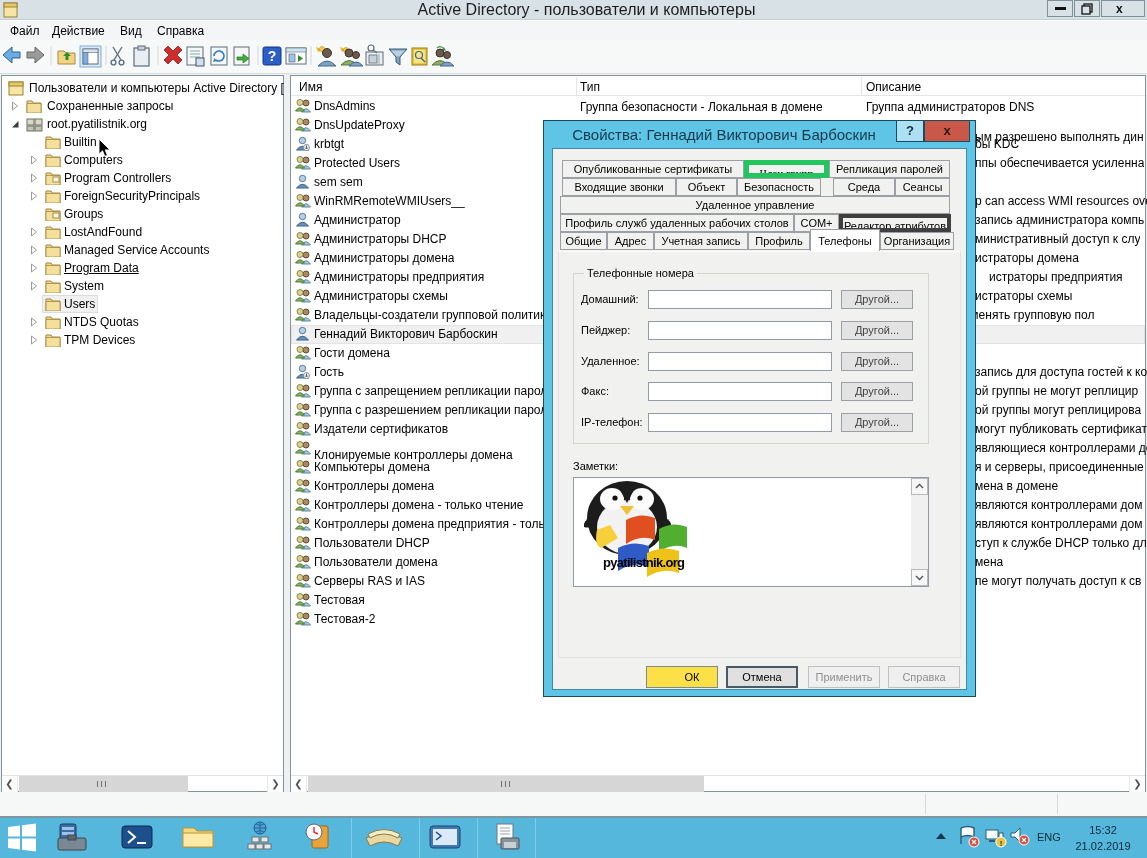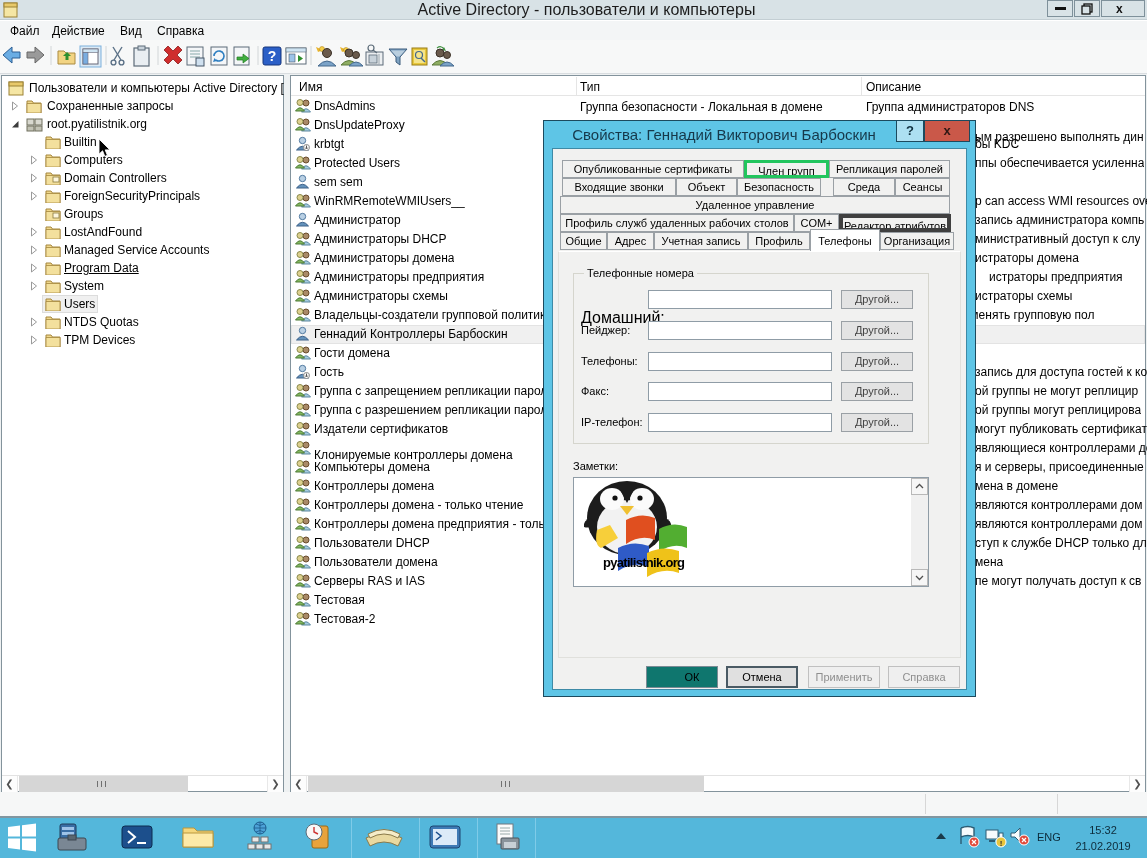--- a/index.html
+++ b/index.html
@@ -183,21 +183,21 @@
         <path d="M1.5 1 L6.5 5 L1.5 9 Z" fill="none" stroke="#9a9a9a"></path>
       </svg>
     </div>
     <div class="abs" style="left:45px;top:169px;width:18px;height:18px;">
       <svg width="16" height="14" viewBox="0 0 16 14" style="position:absolute;left:0;top:2px;">
         <path d="M1 2 h5 l1.5 2 H15 v10 H1 z" fill="#efd78c" stroke="#a5863c"></path>
         <path d="M1 4.5 h14 v9.5 H1 z" fill="#f3e09d" stroke="#a5863c" stroke-width="0.8"></path>
         <rect x="8" y="6" width="6" height="5" fill="#fdf6dc" stroke="#8a7a3c" stroke-width="0.8"></rect>
       </svg>
     </div>
-    <div class="tx" style="left:64px;top:171px;">Domain Controllers</div>
+    <div class="tx" style="left:64px;top:171px;">Program Controllers</div>
     <div class="abs" style="left:30px;top:187px;width:9px;height:18px;">
       <svg width="8" height="10" viewBox="0 0 8 10" style="position:absolute;left:0;top:4px;">
         <path d="M1.5 1 L6.5 5 L1.5 9 Z" fill="none" stroke="#9a9a9a"></path>
       </svg>
     </div>
     <div class="abs" style="left:45px;top:187px;width:18px;height:18px;">
       <svg width="16" height="14" viewBox="0 0 16 14" style="position:absolute;left:0;top:2px;">
         <path d="M1 2 h5 l1.5 2 H15 v10 H1 z" fill="#efd78c" stroke="#a5863c"></path>
         <path d="M1 4.5 h14 v9.5 H1 z" fill="#f3e09d" stroke="#a5863c" stroke-width="0.8"></path>
       </svg>
@@ -428,21 +428,21 @@
         <path d="M0.5 13 q4.5 -6.5 9 0 z" fill="#84b860" stroke="#4c7a34"></path>
       </svg>
     </div>
     <div class="tx" style="left:314px;top:308px;max-width:262px;overflow:hidden;">Владельцы-создатели групповой политики</div>
     <div class="abs" style="left:295px;top:325px;width:17px;height:17px;">
       <svg width="15" height="15" viewBox="0 0 15 15" style="position:absolute;left:0;top:1px;">
         <circle cx="7.5" cy="4.5" r="3.2" fill="#b9d0e4" stroke="#527aa0"></circle>
         <path d="M1.5 14 q6 -7.5 12 0 z" fill="#6593bc" stroke="#3c6088"></path>
       </svg>
     </div>
-    <div class="tx" style="left:314px;top:327px;max-width:262px;overflow:hidden;">Геннадий Контроллеры Барбоскин</div>
+    <div class="tx" style="left:314px;top:327px;max-width:262px;overflow:hidden;">Геннадий Викторович Барбоскин</div>
     <div class="abs" style="left:295px;top:344px;width:17px;height:17px;">
       <svg width="16" height="15" viewBox="0 0 16 15" style="position:absolute;left:0;top:1px;">
         <circle cx="11" cy="5" r="3" fill="#a98a68" stroke="#6a4c2c"></circle>
         <path d="M6.5 14 q4.5 -6.5 9 0 z" fill="#a5cce0" stroke="#5c88a0"></path>
         <circle cx="5" cy="4.5" r="3" fill="#ddd08e" stroke="#8a8a4c"></circle>
         <path d="M0.5 13 q4.5 -6.5 9 0 z" fill="#84b860" stroke="#4c7a34"></path>
       </svg>
     </div>
     <div class="tx" style="left:314px;top:346px;max-width:262px;overflow:hidden;">Гости домена</div>
     <div class="abs" style="left:295px;top:363px;width:17px;height:17px;">
@@ -600,21 +600,21 @@
   </div>
 
 <div class="abs" id="dialog" style="left:543px;top:120px;width:433px;height:577px;background:#5ec5e6;border:1px solid #1c4a5e;"></div>
 <div class="tx" style="left:552px;top:126px;width:344px;text-align:center;font-size:15px;color:#16384a;">Свойства: Геннадий Викторович Барбоскин</div>
 <div class="abs" style="left:896px;top:120px;width:28px;height:22px;background:#ade0f2;border:1px solid #1c4a5e;color:#10303f;font-weight:bold;font-size:13px;text-align:center;line-height:20px;">?</div>
 <div class="abs" style="left:924px;top:120px;width:46px;height:22px;background:#ca5849;border:1px solid #1c4a5e;color:#2f1714;font-weight:bold;font-size:13px;text-align:center;line-height:20px;">x</div>
 <div class="abs" id="dlgbody" style="left:552px;top:148px;width:415px;height:542px;background:#f1f1f0;border:1px solid #3e8aa6;"></div>
 
 <div id="tabs">
     <div class="abs" style="left:562px;top:160px;width:182px;height:18px;background:#f1f1f0;border:1px solid #9aa0a5;text-align:center;line-height:17px;overflow:hidden;font-size:11px;">Опубликованные сертификаты</div>
-    <div class="abs" style="left:744px;top:160px;width:85px;height:18px;background:#f1f1f0;border:3px solid #22c55e;text-align:center;line-height:17px;overflow:hidden;font-size:11px;">Член групп</div>
+    <div class="abs" style="left:744px;top:160px;width:85px;height:18px;background:#f1f1f0;border:5px solid #22c55e;text-align:center;line-height:17px;overflow:hidden;font-size:11px;font-family:Liberation Serif, serif;">Член групп</div>
     <div class="abs" style="left:829px;top:160px;width:121px;height:18px;background:#f1f1f0;border:1px solid #9aa0a5;text-align:center;line-height:17px;overflow:hidden;font-size:11px;">Репликация паролей</div>
     <div class="abs" style="left:562px;top:178px;width:114px;height:18px;background:#f1f1f0;border:1px solid #9aa0a5;text-align:center;line-height:17px;overflow:hidden;font-size:11px;">Входящие звонки</div>
     <div class="abs" style="left:676px;top:178px;width:61px;height:18px;background:#f1f1f0;border:1px solid #9aa0a5;text-align:center;line-height:17px;overflow:hidden;font-size:11px;">Объект</div>
     <div class="abs" style="left:737px;top:178px;width:84px;height:18px;background:#f1f1f0;border:1px solid #9aa0a5;text-align:center;line-height:17px;overflow:hidden;font-size:11px;">Безопасность</div>
     <div class="abs" style="left:833px;top:178px;width:62px;height:18px;background:#f1f1f0;border:1px solid #9aa0a5;text-align:center;line-height:17px;overflow:hidden;font-size:11px;">Среда</div>
     <div class="abs" style="left:895px;top:178px;width:55px;height:18px;background:#f1f1f0;border:1px solid #9aa0a5;text-align:center;line-height:17px;overflow:hidden;font-size:11px;">Сеансы</div>
     <div class="abs" style="left:560px;top:196px;width:390px;height:18px;background:#f1f1f0;border:1px solid #9aa0a5;text-align:center;line-height:17px;overflow:hidden;font-size:11px;">Удаленное управление</div>
     <div class="abs" style="left:560px;top:214px;width:234px;height:18px;background:#f1f1f0;border:1px solid #9aa0a5;text-align:center;line-height:17px;overflow:hidden;font-size:11px;">Профиль служб удаленных рабочих столов</div>
     <div class="abs" style="left:794px;top:214px;width:45px;height:18px;background:#f1f1f0;border:1px solid #9aa0a5;text-align:center;line-height:17px;overflow:hidden;font-size:11px;">COM+</div>
     <div class="abs" style="left:839px;top:214px;width:112px;height:18px;background:#f1f1f0;border:4px solid #404040;text-align:center;line-height:17px;overflow:hidden;font-size:11px;">Редактор атрибутов</div>
@@ -624,27 +624,27 @@
     <div class="abs" style="left:748px;top:232px;width:62px;height:18px;background:#f1f1f0;border:1px solid #9aa0a5;text-align:center;line-height:17px;overflow:hidden;font-size:11px;">Профиль</div>
     <div class="abs" style="left:810px;top:229px;width:70px;height:23px;background:#fff;border:1px solid #9aa0a5;border-bottom:none;text-align:center;line-height:22px;font-size:11px;">Телефоны</div>
     <div class="abs" style="left:880px;top:232px;width:74px;height:18px;background:#f1f1f0;border:1px solid #9aa0a5;text-align:center;line-height:17px;overflow:hidden;font-size:11px;">Организация</div>
   </div>
 
 <div class="abs" style="left:558px;top:251px;width:403px;height:407px;background:#f1f1f0;border:1px solid #e0e0dc;border-top:1px solid #fff;"></div>
 
 <div class="abs" style="left:573px;top:273px;width:356px;height:171px;border:1px solid #d5d5cd;"></div>
 <div class="tx" style="left:584px;top:267px;background:#f1f1f0;padding:0 3px;font-size:11px;">Телефонные номера</div>
 <div id="phones">
-    <div class="tx" style="left:581px;top:293px;font-size:16px;margin-top:16px;">Домашний:</div>
+    <div class="tx" style="left:581px;top:293px;font-size:11px;">Домашний:</div>
     <div class="abs" style="left:648px;top:290px;width:184px;height:19px;background:#fff;border:1px solid #8f9ca6;"></div>
     <div class="abs" style="left:841px;top:290px;width:72px;height:19px;background:#e3e3e3;border:1px solid #9aa0a5;text-align:center;line-height:17px;color:#444;font-size:11px;">Другой...</div>
     <div class="tx" style="left:581px;top:324px;font-size:11px;">Пейджер:</div>
     <div class="abs" style="left:648px;top:321px;width:184px;height:19px;background:#fff;border:1px solid #8f9ca6;"></div>
     <div class="abs" style="left:841px;top:321px;width:72px;height:19px;background:#e3e3e3;border:1px solid #9aa0a5;text-align:center;line-height:17px;color:#444;font-size:11px;">Другой...</div>
-    <div class="tx" style="left:581px;top:355px;font-size:11px;">Телефоны:</div>
+    <div class="tx" style="left:581px;top:355px;font-size:11px;">Удаленное:</div>
     <div class="abs" style="left:648px;top:352px;width:184px;height:19px;background:#fff;border:1px solid #8f9ca6;"></div>
     <div class="abs" style="left:841px;top:352px;width:72px;height:19px;background:#e3e3e3;border:1px solid #9aa0a5;text-align:center;line-height:17px;color:#444;font-size:11px;">Другой...</div>
     <div class="tx" style="left:581px;top:385px;font-size:11px;">Факс:</div>
     <div class="abs" style="left:648px;top:382px;width:184px;height:19px;background:#fff;border:1px solid #8f9ca6;"></div>
     <div class="abs" style="left:841px;top:382px;width:72px;height:19px;background:#e3e3e3;border:1px solid #9aa0a5;text-align:center;line-height:17px;color:#444;font-size:11px;">Другой...</div>
     <div class="tx" style="left:581px;top:416px;font-size:11px;">IP-телефон:</div>
     <div class="abs" style="left:648px;top:413px;width:184px;height:19px;background:#fff;border:1px solid #8f9ca6;"></div>
     <div class="abs" style="left:841px;top:413px;width:72px;height:19px;background:#e3e3e3;border:1px solid #9aa0a5;text-align:center;line-height:17px;color:#444;font-size:11px;">Другой...</div>
   </div>
 
@@ -674,21 +674,21 @@
       <path d="M37 28 h14 l-7 9 z" fill="#f0c030"></path>
       <path d="M14 52 l13 -5 l8 13 l-17 10 q-7 -3 -4 -18 z" fill="#f7cf3a"></path>
       <path d="M43 42 Q58 34 72 40 L72 62 Q58 56 43 66 Z" fill="#e04f1f"></path>
       <path d="M76 51 Q90 43 104 49 L104 70 Q90 64 76 74 Z" fill="#52ae31"></path>
       <path d="M35 70 Q50 62 66 68 L66 89 Q50 83 35 93 Z" fill="#2f5bc7"></path>
       <path d="M64 75 Q80 67 96 73 L96 95 Q80 89 64 99 Z" fill="#efc219"></path>
       <text x="20" y="89" font-size="13" font-weight="bold" fill="#000" font-family="Liberation Sans" letter-spacing="-0.7">pyatilistnik.org</text>
     </svg>
   </div>
 
-<div class="abs" style="left:646px;top:666px;width:72px;height:22px;background:#0f766e;border:1px solid #7a8a94;text-align:center;line-height:20px;font-size:11px;padding-left:20px;">ОК</div>
+<div class="abs" style="left:646px;top:666px;width:72px;height:22px;background:#fde047;border:1px solid #7a8a94;text-align:center;line-height:20px;font-size:11px;padding-left:20px;">ОК</div>
 <div class="abs" style="left:726px;top:666px;width:72px;height:22px;background:#e0e0e0;border:2px solid #4a5a64;text-align:center;line-height:18px;font-size:11px;">Отмена</div>
 <div class="abs" style="left:808px;top:666px;width:72px;height:22px;background:#efefef;border:1px solid #c0c0c0;color:#8f8f8f;text-align:center;line-height:20px;font-size:11px;">Применить</div>
 <div class="abs" style="left:888px;top:666px;width:72px;height:22px;background:#efefef;border:1px solid #c0c0c0;color:#8f8f8f;text-align:center;line-height:20px;font-size:11px;">Справка</div>
 
 <div class="abs" style="left:0;top:792px;width:1147px;height:24px;background:#f6f7f7;"></div>
 <div class="abs" style="left:925px;top:794px;width:1px;height:20px;background:#d7d7d7;"></div>
 <div class="abs" style="left:1057px;top:794px;width:1px;height:20px;background:#d7d7d7;"></div>
 <div class="abs" style="left:0;top:816px;width:1147px;height:2px;background:#8296a0;"></div>
 <div class="abs" id="taskbar" style="left:0;top:818px;width:1147px;height:40px;background:#54b7db;"></div>
 <svg class="abs" style="left:0;top:818px;" width="1147" height="40" viewBox="0 0 1147 40">

